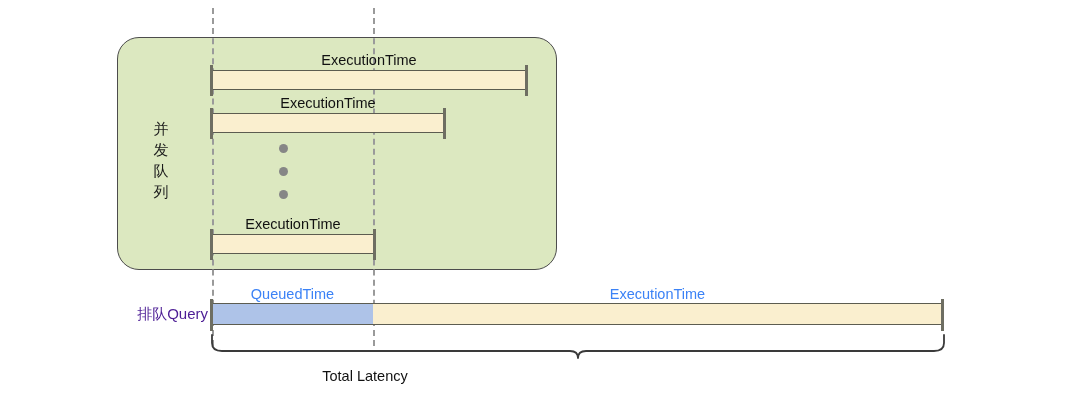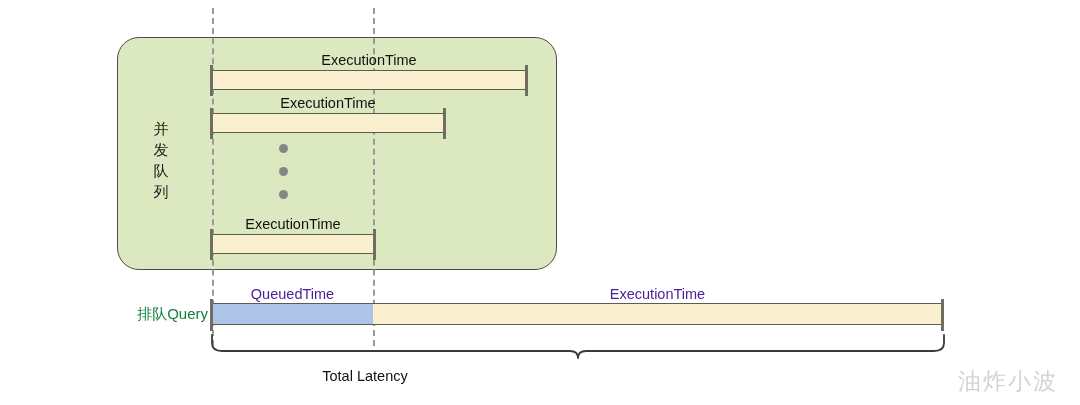--- a/index.html
+++ b/index.html
@@ -95,21 +95,21 @@
   .dot-1{top:144px;}
   .dot-2{top:167px;}
   .dot-3{top:190px;}
 
   
   .row-label{
     position:absolute;
     left:120px;top:305px;
     width:88px;
     font-size:15px;
-    color:#15803d;
+    color:#4c1d95;
     text-align:right;
     white-space:nowrap;
   }
   .qbar{
     position:absolute;
     top:303px;
     height:22px;
     border:1.5px solid #5c5c50;
     box-sizing:border-box;
   }
@@ -129,21 +129,21 @@
     top:-5px;
     width:3px;height:32px;
     background:#6e6e62;
   }
   .qbar-queued::before{left:-3px;}
   .qbar-exec::after{right:-3px;}
 
   .qcap{
     position:absolute;
     font-size:14.5px;
-    color:#4c1d95;
+    color:#3b82f6;
     white-space:nowrap;
     text-align:center;
   }
   .qcap-queued{left:212px;top:286px;width:161px;}
   .qcap-exec{left:373px;top:286px;width:569px;}
 
   
   .brace{
     position:absolute;
     left:206px;top:334px;
@@ -215,15 +215,14 @@
   <div class="brace">
     <svg width="744" height="30" viewBox="0 0 744 30" fill="none" xmlns="http://www.w3.org/2000/svg">
       <path d="M6 1 L6 9 Q6 17 16 17 L364 17 Q372 17 372 24 Q372 17 380 17 L728 17 Q738 17 738 9 L738 1" stroke="#3a3a3a" stroke-width="1.8" fill="none" stroke-linecap="round" stroke-linejoin="round"></path>
     </svg>
   </div>
 
   <div class="brace-label">
     <span>Total Latency</span>
   </div>
 
-  <div class="watermark">油炸小波</div>
 
 </div>
 
 </body></html>

